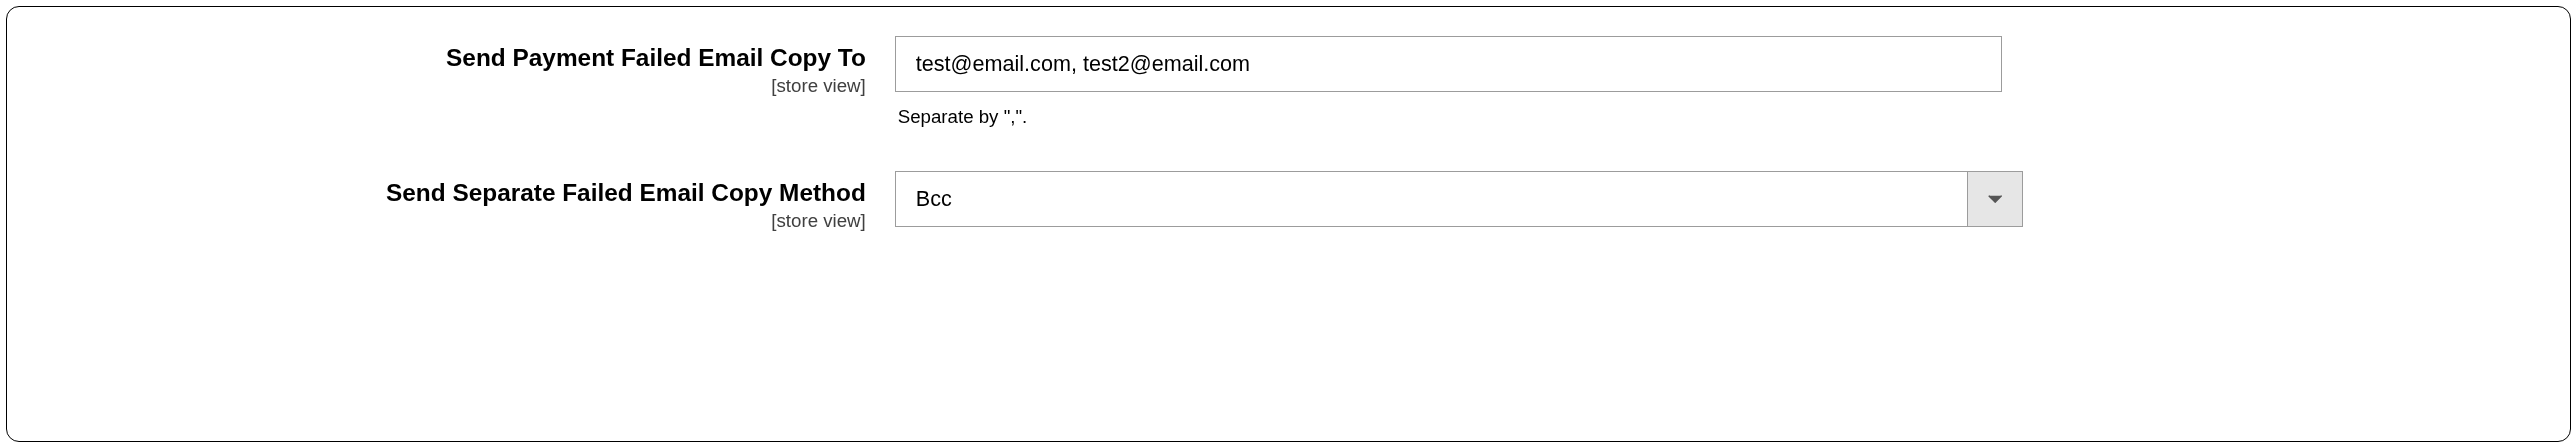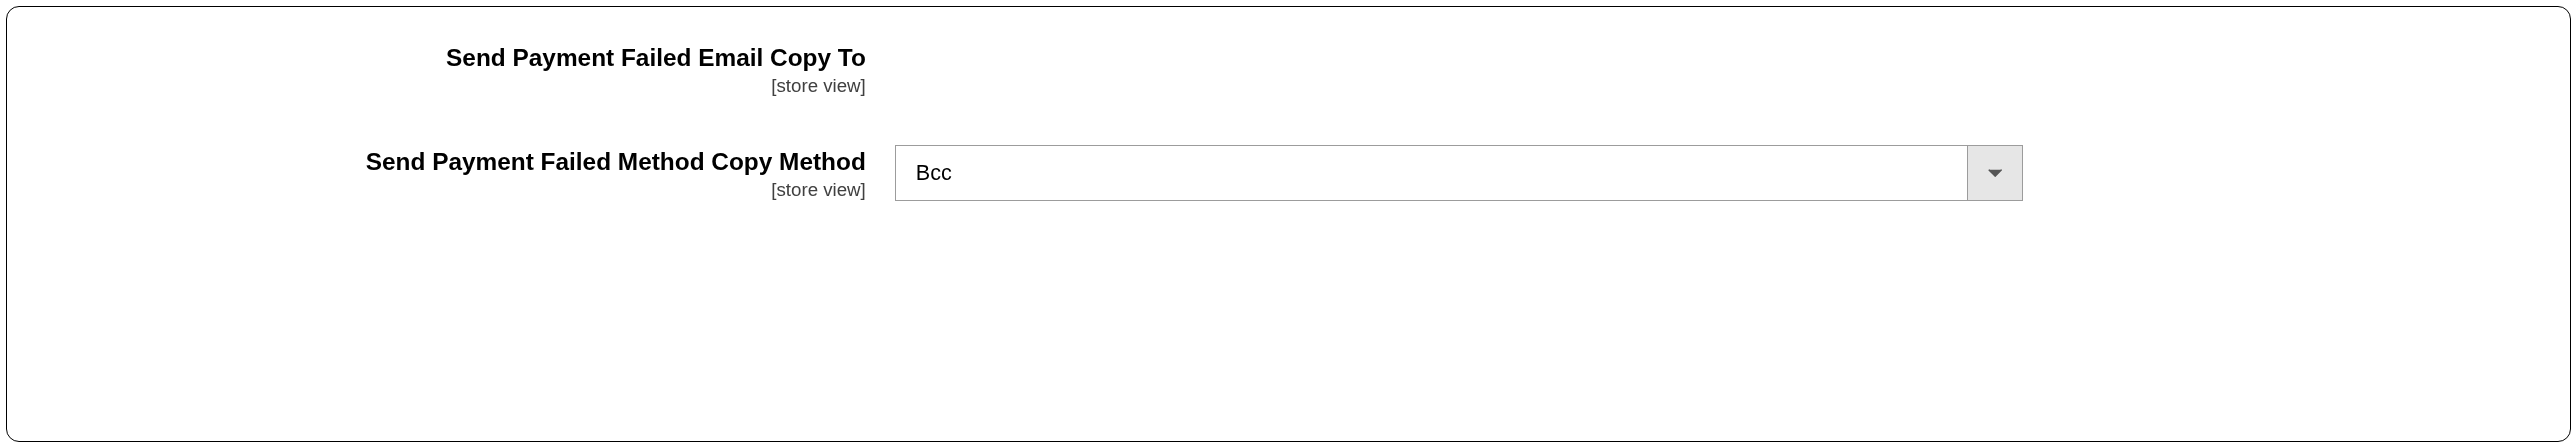--- a/index.html
+++ b/index.html
@@ -10,21 +10,21 @@
     }
     .panel {
       border: 1.4px solid #000;
       border-radius: 13px;
       padding: 29px 40px 32px 40px;
       width: 2565px;
       height: 436px;
     }
     .form-row {
       display: flex;
-      align-items: flex-end;
+      align-items: flex-start;
       margin-bottom: 14.4px;
     }
     .form-row:first-child { margin-top: 0; }
     .form-row + .form-row { margin-top: 43px; }
     .label-col {
       width: 848px;
       text-align: right;
       padding-right: 29px;
       padding-top: 7.2px;
     }
@@ -98,25 +98,29 @@
 </head>
 <body>
 
 <div class="panel">
 
   <div class="form-row">
     <div class="label-col">
       <div class="label-main">Send Payment Failed Email Copy To</div>
       <span class="label-scope">[store view]</span>
     </div>
+    <div class="field-col">
+      <input type="text" class="text-input" value="test@email.com, test2@email.com" style="">
+      <div class="help-text">Separate by ",".</div>
+    </div>
   </div>
 
   <div class="form-row">
     <div class="label-col">
-      <div class="label-main">Send Payment Failed Method Copy Method</div>
+      <div class="label-main">Send Separate Failed Email Copy Method</div>
       <span class="label-scope">[store view]</span>
     </div>
     <div class="field-col">
       <div class="select-wrapper">
         <div class="select-display">Bcc</div>
         <div class="select-arrow-box">
           <svg viewBox="0 0 20 12">
             <path d="M1 1 L10 10 L19 1" fill="none" stroke="#555" stroke-width="2"></path>
             <path d="M1 1 L10 10 L19 1 Z" fill="#555"></path>
           </svg>

